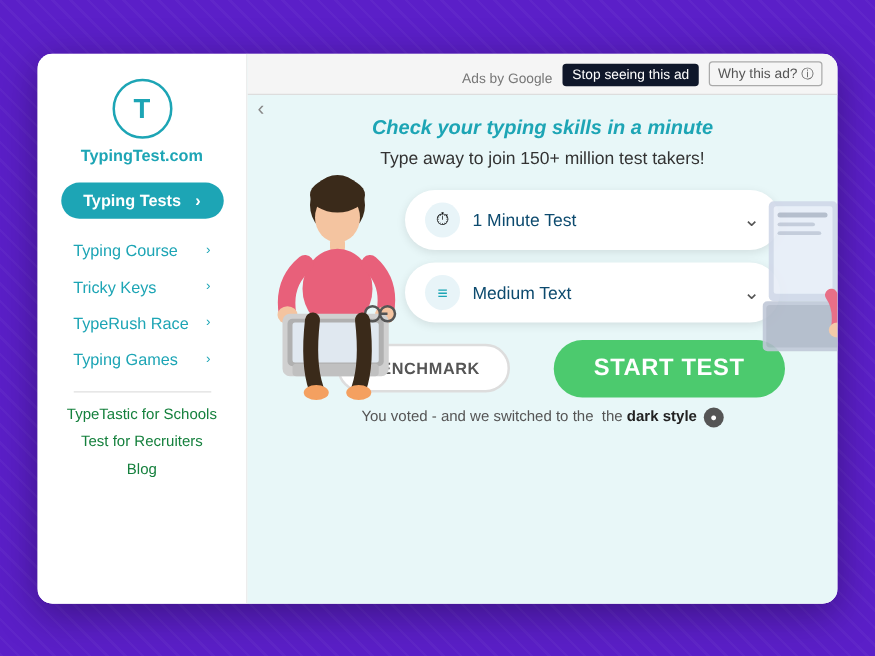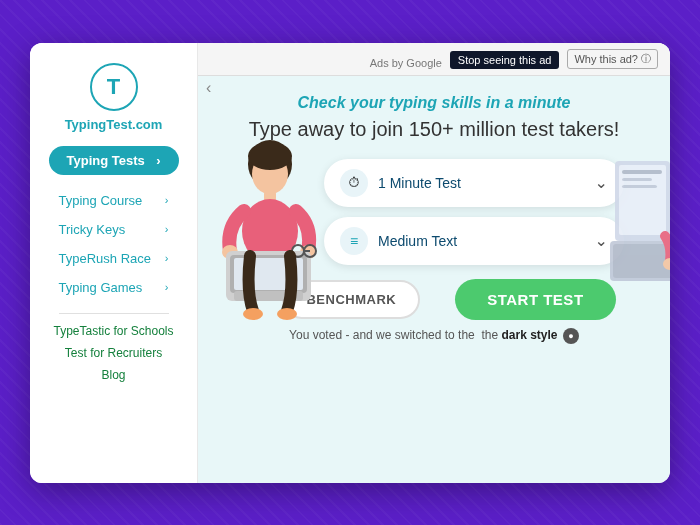--- a/index.html
+++ b/index.html
@@ -178,21 +178,21 @@
       color: #1da5b5;
       font-size: 16px;
       font-weight: bold;
       font-style: italic;
       text-align: center;
       margin-bottom: 6px;
     }
 
     .hero-subtitle {
       color: #333;
-      font-size: 20px;
+      font-size: 14px;
       text-align: center;
       margin-bottom: 18px;
     }
 
     
     .illustration {
       position: absolute;
       left: 10px;
       top: 60px;
       width: 130px;
@@ -269,21 +269,21 @@
       color: #555;
       cursor: pointer;
       letter-spacing: 0.5px;
     }
 
     .start-btn {
       background: #4cca6e;
       border: none;
       border-radius: 25px;
       padding: 12px 32px;
-      font-size: 15px;
+      font-size: 19px;
       font-weight: bold;
       color: #fff;
       cursor: pointer;
       letter-spacing: 0.5px;
     }
 
     
     .status-bar {
       text-align: center;
       font-size: 12px;

